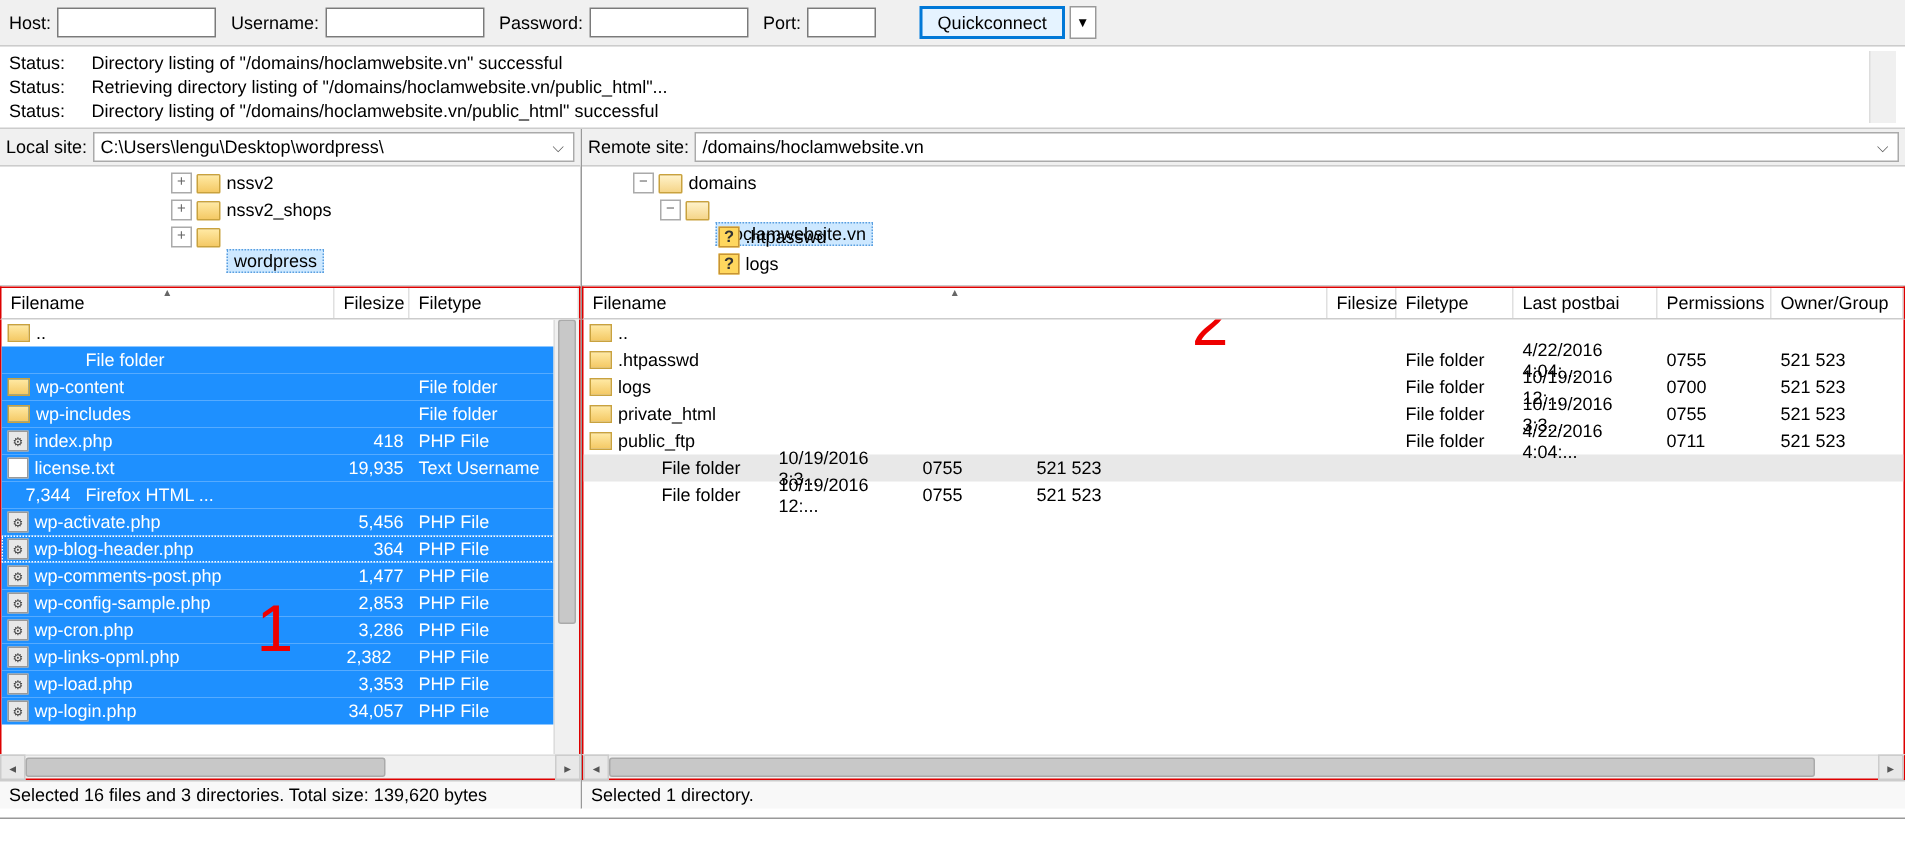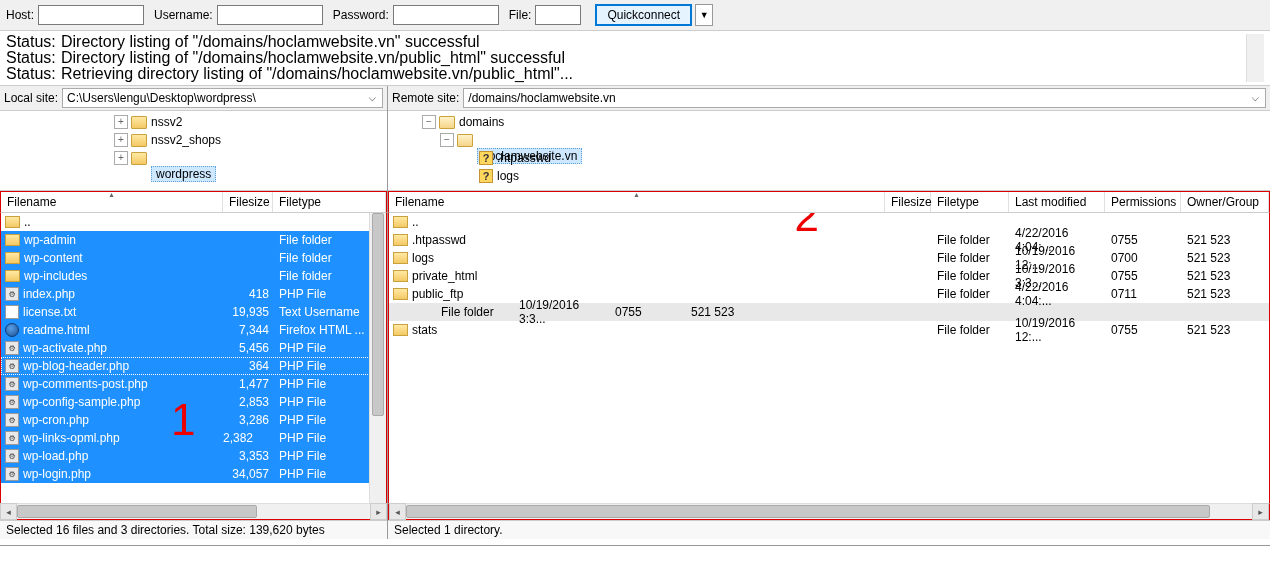--- a/index.html
+++ b/index.html
@@ -4,21 +4,21 @@
 <style>
 * { box-sizing: border-box; margin: 0; padding: 0; }
 body { font-family: "Segoe UI", Tahoma, sans-serif; font-size: 12px; background: #fff; width: 1270px; height: 561px; overflow: hidden; color: #000; }
 .toolbar { display: flex; align-items: center; gap: 4px; padding: 4px 6px; border-bottom: 1px solid #ccc; background: #f0f0f0; }
 .toolbar-lbl { font-size: 12px; }
 .toolbar input[type=text] { height: 20px; border: 1px solid #7a7a7a; padding: 0 2px; font-size: 12px; }
 .qc-btn { border: 2px solid #0078d7; background: #e5f3ff; padding: 2px 10px; cursor: pointer; font-size: 12px; }
 .qc-drop { border: 1px solid #999; background: #fff; width:18px; height:22px; display:flex; align-items:center; justify-content:center; margin-left:-1px;}
 .status-pane { display:flex; border-bottom:1px solid #ccc; padding:3px 6px; }
 .status-left { width:55px; }
-.status-left div, .status-right div { font-size:16px; line-height:16px; }
+.status-left div, .status-right div { font-size:12px; line-height:16px; }
 .status-scroll { width:18px; background:#f0f0f0; border-left:1px solid #ddd; margin-left:auto; }
 .main { display:flex; height: 453px; }
 .pane-left { width: 388px; border-right:1px solid #999; display:flex; flex-direction:column; }
 .pane-right { flex:1; display:flex; flex-direction:column; position:relative;}
 .path-row { display:flex; align-items:center; padding:2px 4px; border-bottom:1px solid #ccc; background:#f0f0f0; }
 .path-row .lbl { margin-right:4px;}
 .path-row .field { flex:1; background:#fff; border:1px solid #aaa; height:20px; padding:1px 4px; display:flex; align-items:center; justify-content:space-between;}
 .chev { font-size:10px; color:#555; padding:0 2px;}
 .tree { height:80px; overflow:auto; border-bottom:1px solid #ccc; padding:2px 0 2px 4px; }
 .tree-row { display:flex; align-items:center; height:18px; font-size:12px; }
@@ -56,38 +56,38 @@
 </head>
 <body>
 
 <div class="toolbar">
   <span class="toolbar-lbl">Host:</span>
   <input type="text" style="width: 106px;" value="">
   <span class="toolbar-lbl" style="margin-left:6px">Username:</span>
   <input type="text" style="width: 106px;" value="">
   <span class="toolbar-lbl" style="margin-left:6px">Password:</span>
   <input type="text" style="width: 106px;" value="">
-  <span class="toolbar-lbl" style="margin-left:6px">File:</span>
+  <span class="toolbar-lbl" style="margin-left:6px">Port:</span>
   <input type="text" style="width: 46px;" value="">
-  <button class="qc-btn" style="margin-left:10px">Quickconnect</button>
+  <button class="qc-btn" style="margin-left:25px">Quickconnect</button>
   <div class="qc-drop">
       <span style="font-size:9px">▼</span>
     </div>
 </div>
 
 <div class="status-pane">
   <div class="status-left">
     <div>Status:</div>
     <div>Status:</div>
     <div>Status:</div>
   </div>
   <div class="status-right">
     <div>Directory listing of "/domains/hoclamwebsite.vn" successful</div>
+    <div>Retrieving directory listing of "/domains/hoclamwebsite.vn/public_html"...</div>
     <div>Directory listing of "/domains/hoclamwebsite.vn/public_html" successful</div>
-    <div>Retrieving directory listing of "/domains/hoclamwebsite.vn/public_html"...</div>
   </div>
   <div class="status-scroll"></div>
 </div>
 
 <div class="main">
 
   <div class="pane-left">
     <div class="path-row">
       <span class="lbl">Local site:</span>
       <div class="field">
@@ -112,24 +112,20 @@
     <div class="filelist red-box" id="local-files" style="position:relative">
       <div class="row">
           <div class="c-name" style="width:222px">
             <span class="folder-sm"></span>
             <span>..</span>
           </div>
           <div style="width:50px;text-align:right;padding-right:4px"></div>
           <div style="flex:1;padding-left:6px"></div>
         </div>
         <div class="row sel">
-          <div class="c-name" style="width:222px">
-            <span class="folder-sm"></span>
-            <span>wp-admin</span>
-          </div>
           <div style="width:50px;text-align:right;padding-right:4px"></div>
           <div style="flex:1;padding-left:6px">File folder</div>
         </div>
         <div class="row sel">
           <div class="c-name" style="width:222px">
             <span class="folder-sm"></span>
             <span>wp-content</span>
           </div>
           <div style="width:50px;text-align:right;padding-right:4px"></div>
           <div style="flex:1;padding-left:6px">File folder</div>
@@ -152,24 +148,20 @@
         </div>
         <div class="row sel">
           <div class="c-name" style="width:222px">
             <span class="txt-icon"></span>
             <span>license.txt</span>
           </div>
           <div style="width:50px;text-align:right;padding-right:4px">19,935</div>
           <div style="flex:1;padding-left:6px">Text Username</div>
         </div>
         <div class="row sel">
-          <div class="c-name" style="width:222px">
-            <span class="ff-icon"></span>
-            <span>readme.html</span>
-          </div>
           <div style="width:50px;text-align:right;padding-right:4px">7,344</div>
           <div style="flex:1;padding-left:6px">Firefox HTML ...</div>
         </div>
         <div class="row sel">
           <div class="c-name" style="width:222px">
             <span class="php-icon">⚙</span>
             <span>wp-activate.php</span>
           </div>
           <div style="width:50px;text-align:right;padding-right:4px">5,456</div>
           <div style="flex:1;padding-left:6px">PHP File</div>
@@ -204,21 +196,21 @@
             <span>wp-cron.php</span>
           </div>
           <div style="width:50px;text-align:right;padding-right:4px">3,286</div>
           <div style="flex:1;padding-left:6px">PHP File</div>
         </div>
         <div class="row sel">
           <div class="c-name" style="width:222px">
             <span class="php-icon">⚙</span>
             <span>wp-links-opml.php</span>
           </div>
-          <div style="width:50px;text-align:left;padding-right:4px">2,382</div>
+          <div style="width:50px;text-align:center;padding-right:4px">2,382</div>
           <div style="flex:1;padding-left:6px">PHP File</div>
         </div>
         <div class="row sel">
           <div class="c-name" style="width:222px">
             <span class="php-icon">⚙</span>
             <span>wp-load.php</span>
           </div>
           <div style="width:50px;text-align:right;padding-right:4px">3,353</div>
           <div style="flex:1;padding-left:6px">PHP File</div>
         </div>
@@ -260,21 +252,21 @@
           <span class="folder open"></span>
           <span class="sel-tree">hoclamwebsite.vn</span>
         </div>
         <div class="tree-row" style="padding-left: 70px;"><span class="tw none"></span><span class="qmark">?</span>.htpasswd</div>
         <div class="tree-row" style="padding-left: 70px;"><span class="tw none"></span><span class="qmark">?</span>logs</div>
       </div>
     <div class="headers" style="border-top:1px solid #d00; border-left:1px solid #d00; border-right:1px solid #d00;">
       <div class="col" style="width:496px"><span class="sort-ind">▴</span><span>Filename</span></div>
       <div class="col" style="width:46px;text-align:right">Filesize</div>
       <div class="col" style="width:78px">Filetype</div>
-      <div class="col" style="width:96px">Last modified</div>
+      <div class="col" style="width:96px">Last postbai</div>
       <div class="col" style="width:76px">Permissions</div>
       <div class="col" style="flex:1">Owner/Group</div>
     </div>
     <div class="filelist" id="remote-files" style="border-left:1px solid #d00; border-right:1px solid #d00; position:relative;">
       <div class="row">
           <div class="c-name" style="width:496px">
             <span class="folder-sm"></span>
             <span>..</span>
           </div>
           <div style="width:46px;text-align:right;padding-right:4px"></div>
@@ -328,24 +320,20 @@
           <div style="flex:1;padding-left:6px">521 523</div>
         </div>
         <div class="row sel-gray">
           <div style="width:46px;text-align:right;padding-right:4px"></div>
           <div style="width:78px;padding-left:6px">File folder</div>
           <div style="width:96px;padding-left:6px">10/19/2016 3:3...</div>
           <div style="width:76px;padding-left:6px">0755</div>
           <div style="flex:1;padding-left:6px">521 523</div>
         </div>
         <div class="row">
-          <div class="c-name" style="width:496px">
-            <span class="folder-sm"></span>
-            <span>stats</span>
-          </div>
           <div style="width:46px;text-align:right;padding-right:4px"></div>
           <div style="width:78px;padding-left:6px">File folder</div>
           <div style="width:96px;padding-left:6px">10/19/2016 12:...</div>
           <div style="width:76px;padding-left:6px">0755</div>
           <div style="flex:1;padding-left:6px">521 523</div>
         </div>
         <div class="annot" style="right:450px; top:-22px;">2</div>
     </div>
     <div class="hscroll" style="border-left:1px solid #d00; border-right:1px solid #d00; border-bottom:1px solid #d00;">
       <div class="arrow">◂</div>

